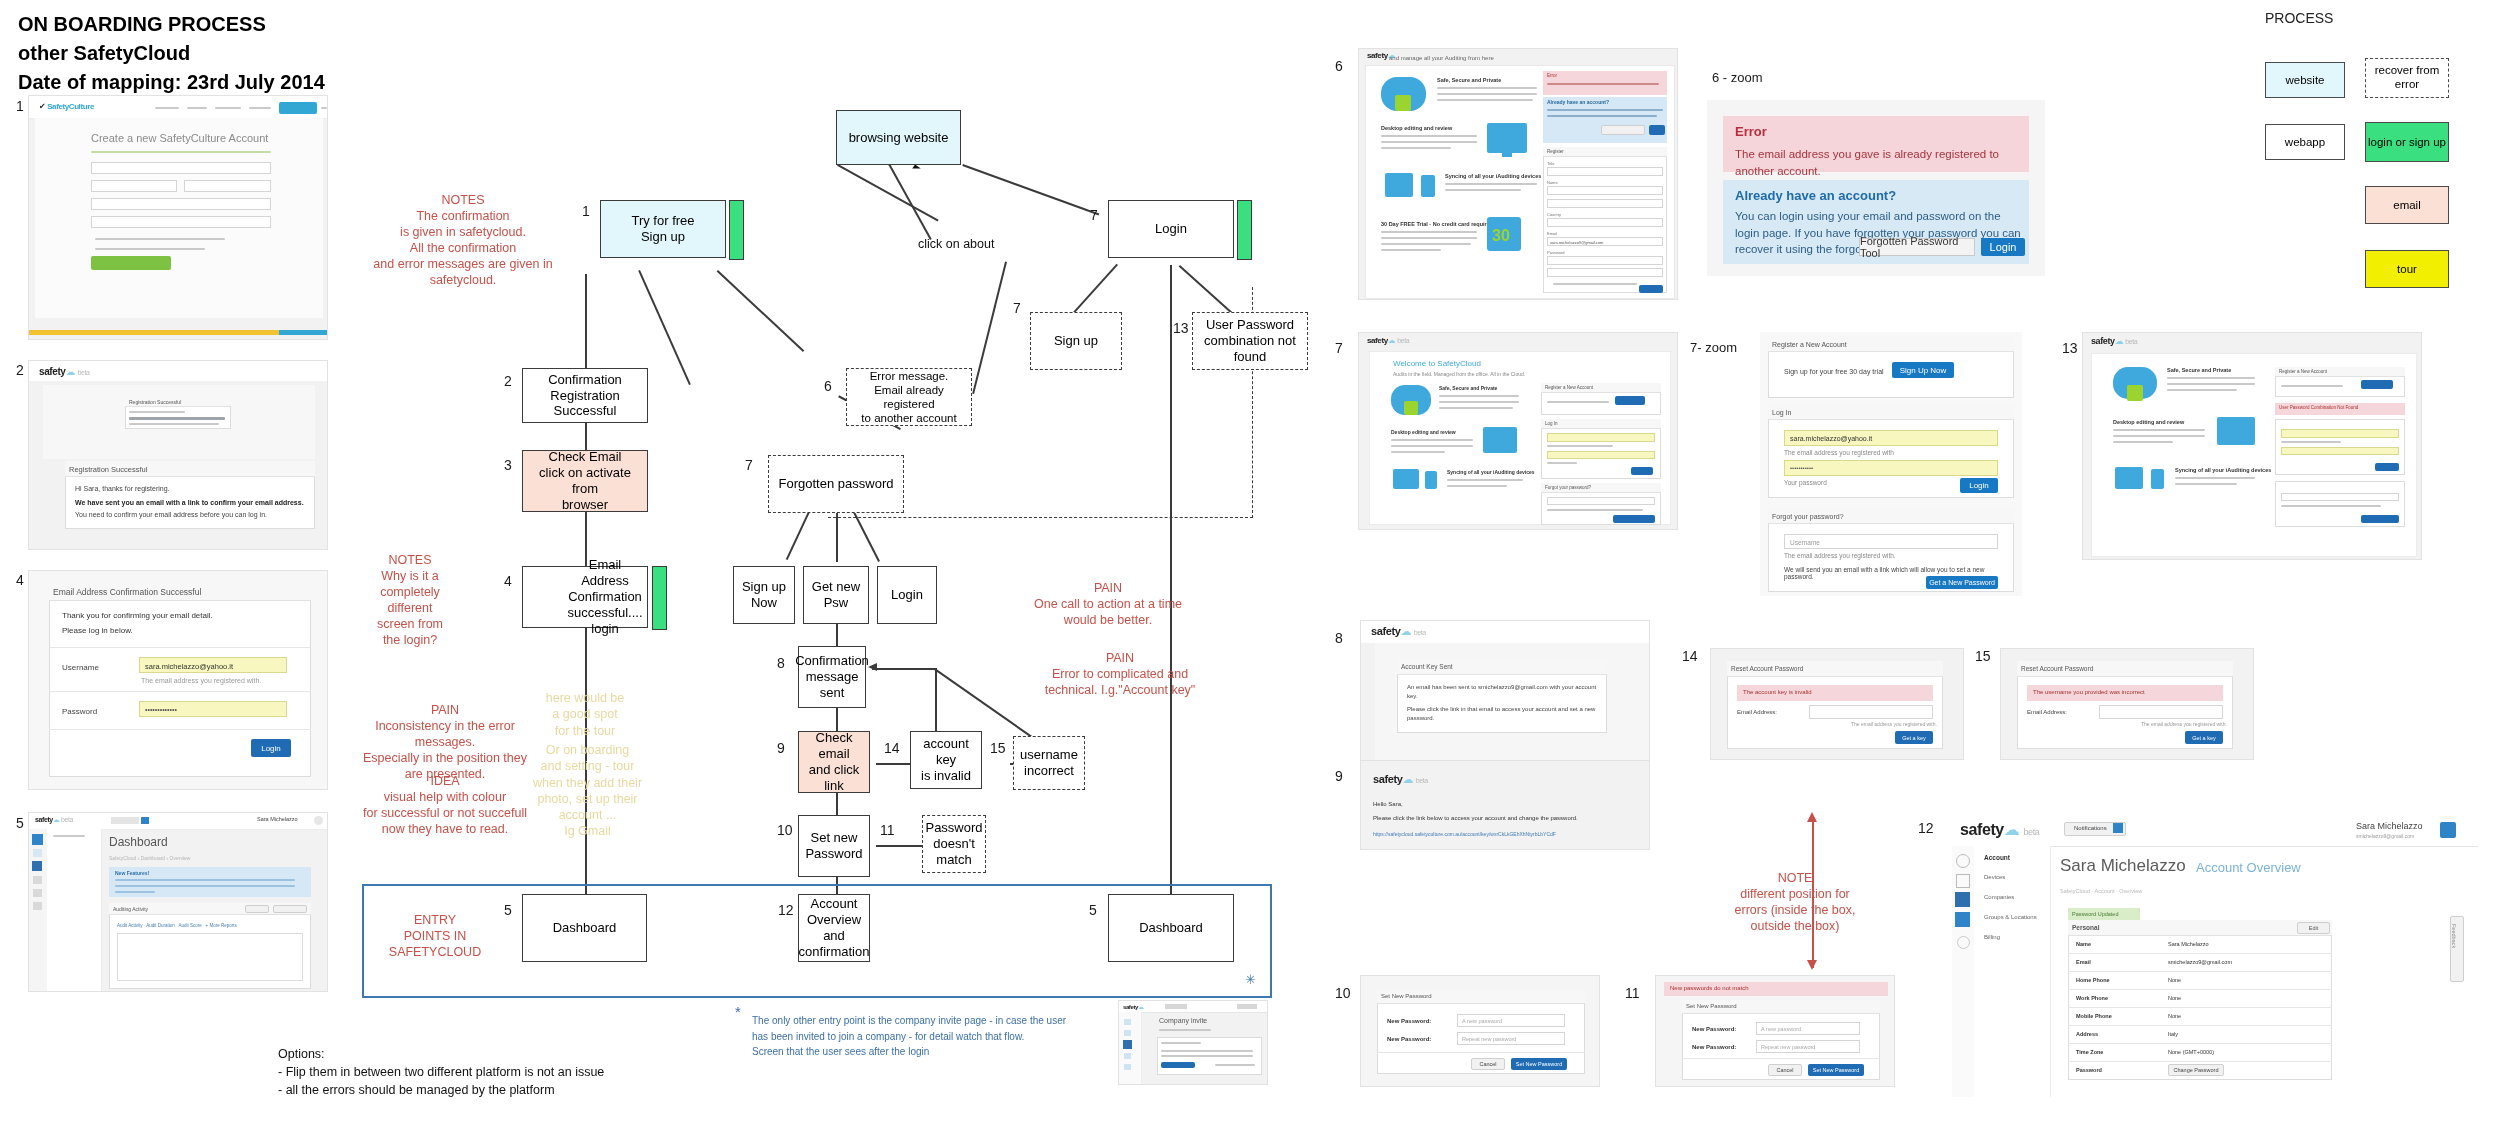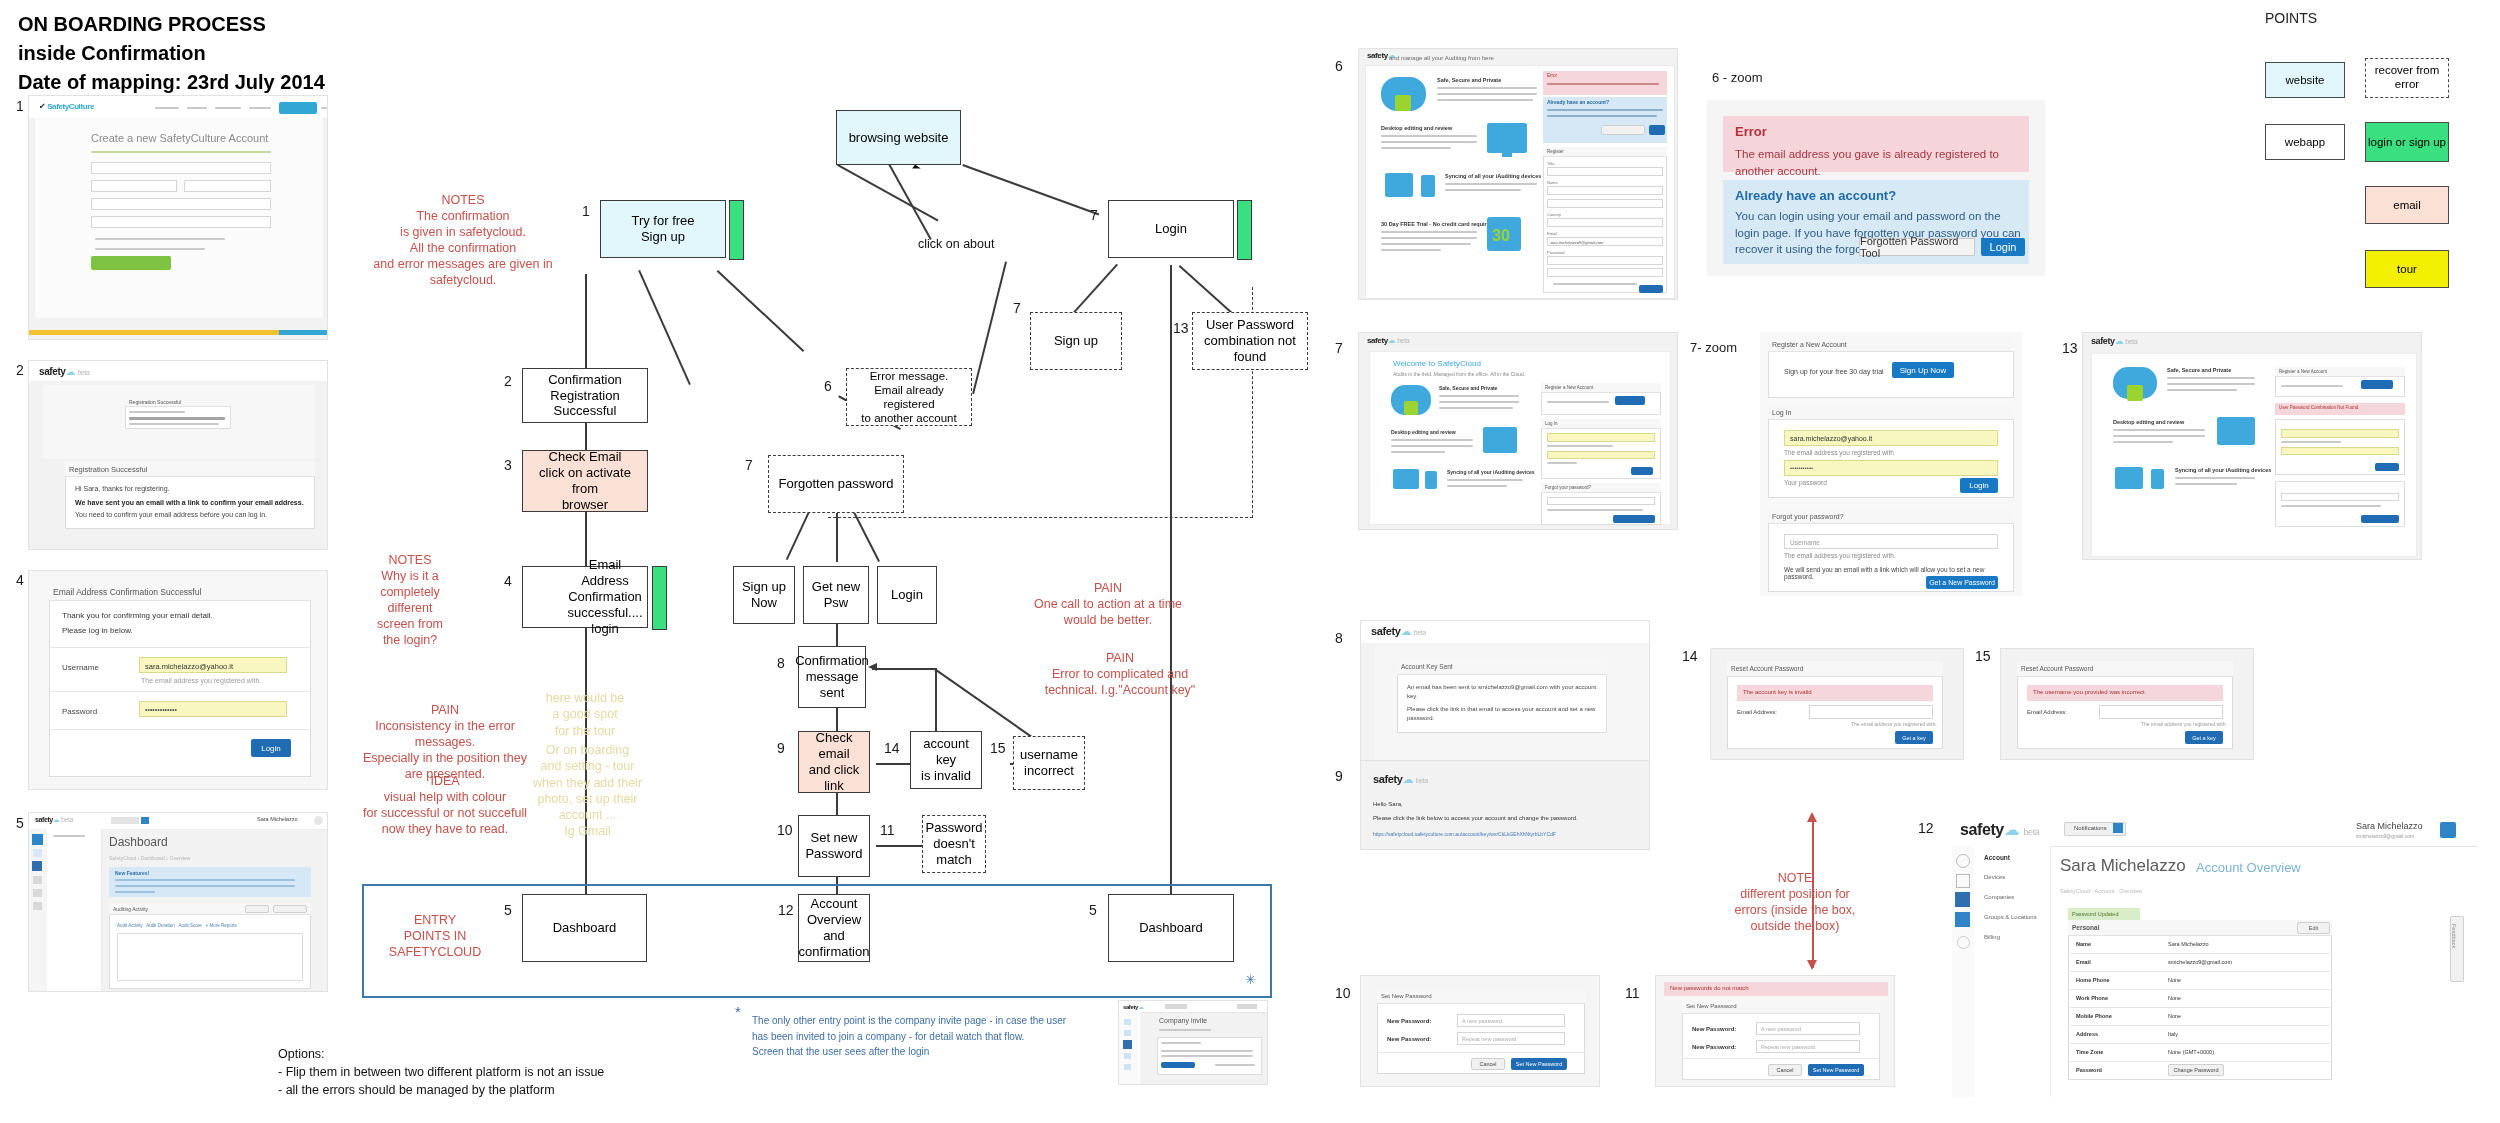--- a/index.html
+++ b/index.html
@@ -67,25 +67,25 @@
   .ov-row{position:absolute;border-bottom:1px solid #e6e6e6;box-sizing:border-box;font-size:5.5px;color:#333;}
   .cursor{position:absolute;width:0;height:0;border-left:7px solid #111;
           border-bottom:5px solid transparent;border-top:0 solid transparent;
           transform:rotate(35deg);}
 </style>
 </head>
 <body>
 
 <div id="title" class="abs">
   <div>ON BOARDING PROCESS</div>
-  <div>inside Confirmation</div>
+  <div>other SafetyCloud</div>
   <div>Date of mapping: 23rd July 2014</div>
 </div>
 
-<div id="legend-title" style="left:2265px;top:10px;">POINTS</div>
+<div id="legend-title" style="left:2265px;top:10px;">PROCESS</div>
 <div class="lgbox" style="left:2265px;top:62px;width:80px;height:36px;background:#e2f7fb;">website</div>
 <div class="lgbox" style="left:2265px;top:124px;width:80px;height:36px;background:#fff;">webapp</div>
 <div class="lgbox" style="left:2365px;top:58px;width:84px;height:40px;background:#fff;border:1.4px dashed #4a4a4a;white-space:pre-line;line-height:1.2;">recover from
 error</div>
 <div class="lgbox" style="left:2365px;top:122px;width:84px;height:40px;background:#3ae07f;">login or sign up</div>
 <div class="lgbox" style="left:2365px;top:186px;width:84px;height:38px;background:#fbe0d5;">email</div>
 <div class="lgbox" style="left:2365px;top:250px;width:84px;height:38px;background:#f2ef00;">tour</div>
 
 <div class="ln" style="left:838px;top:164px;width:115px;transform:rotate(29deg);"></div>
 

